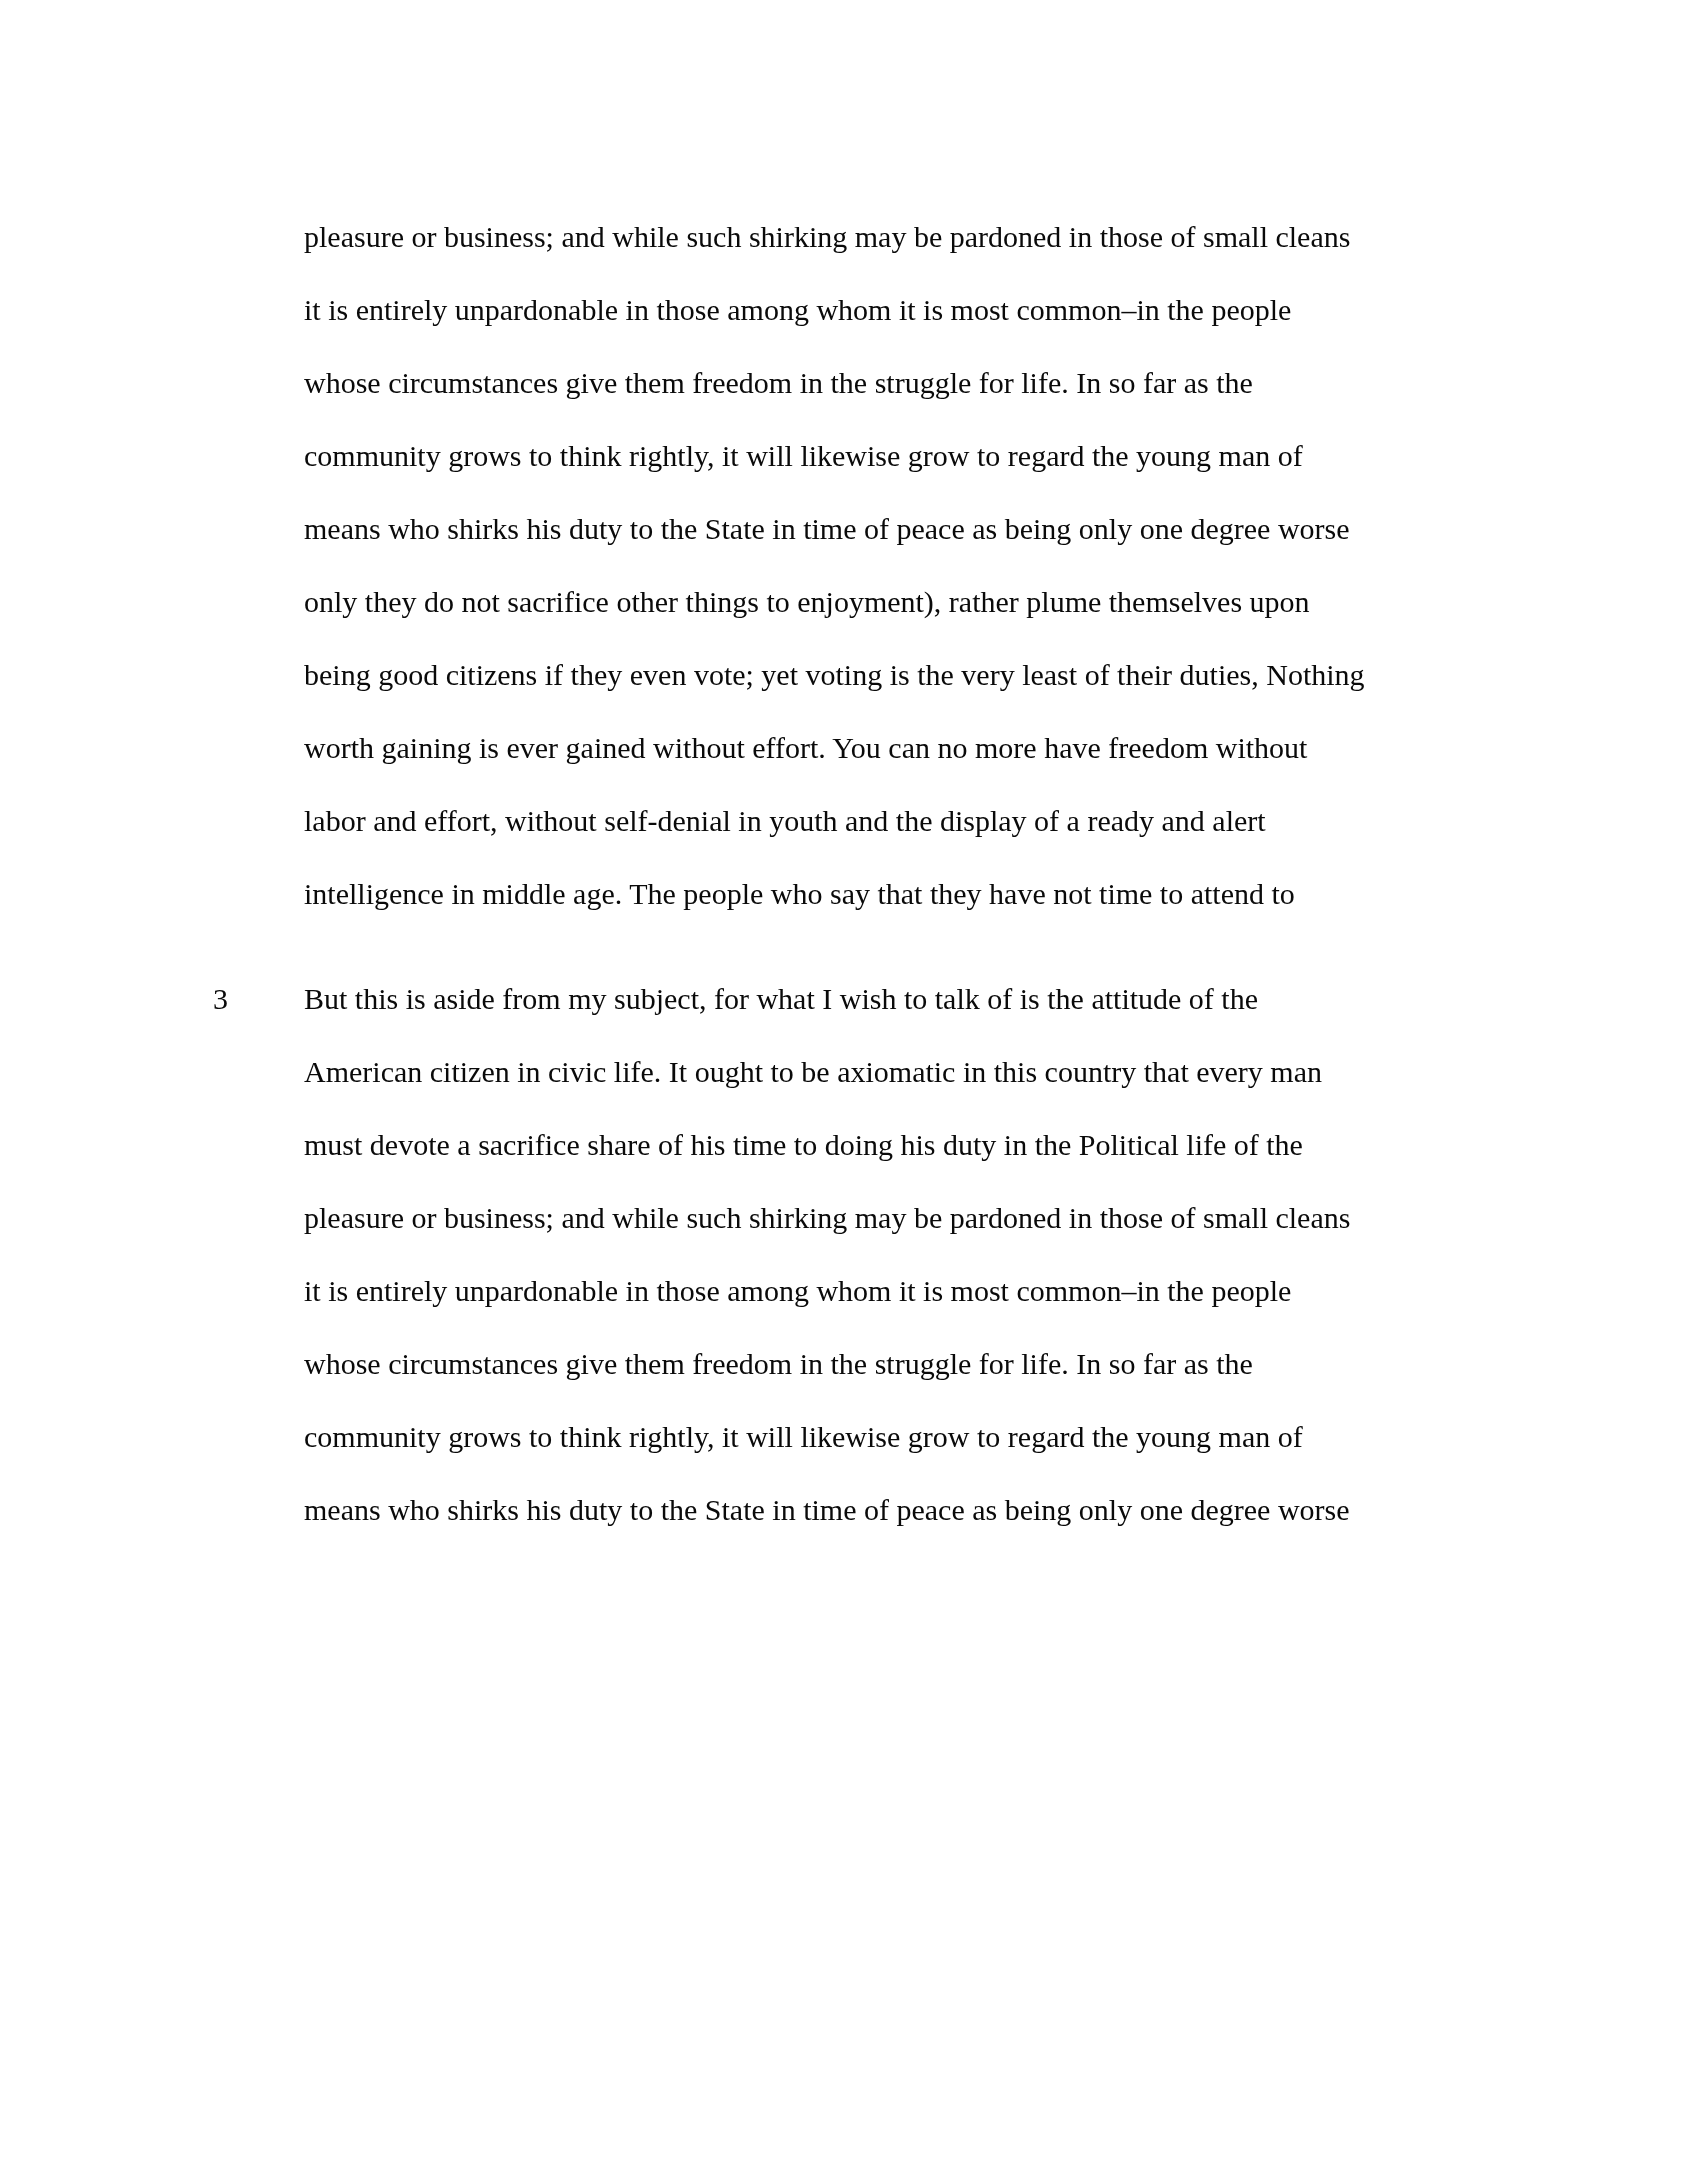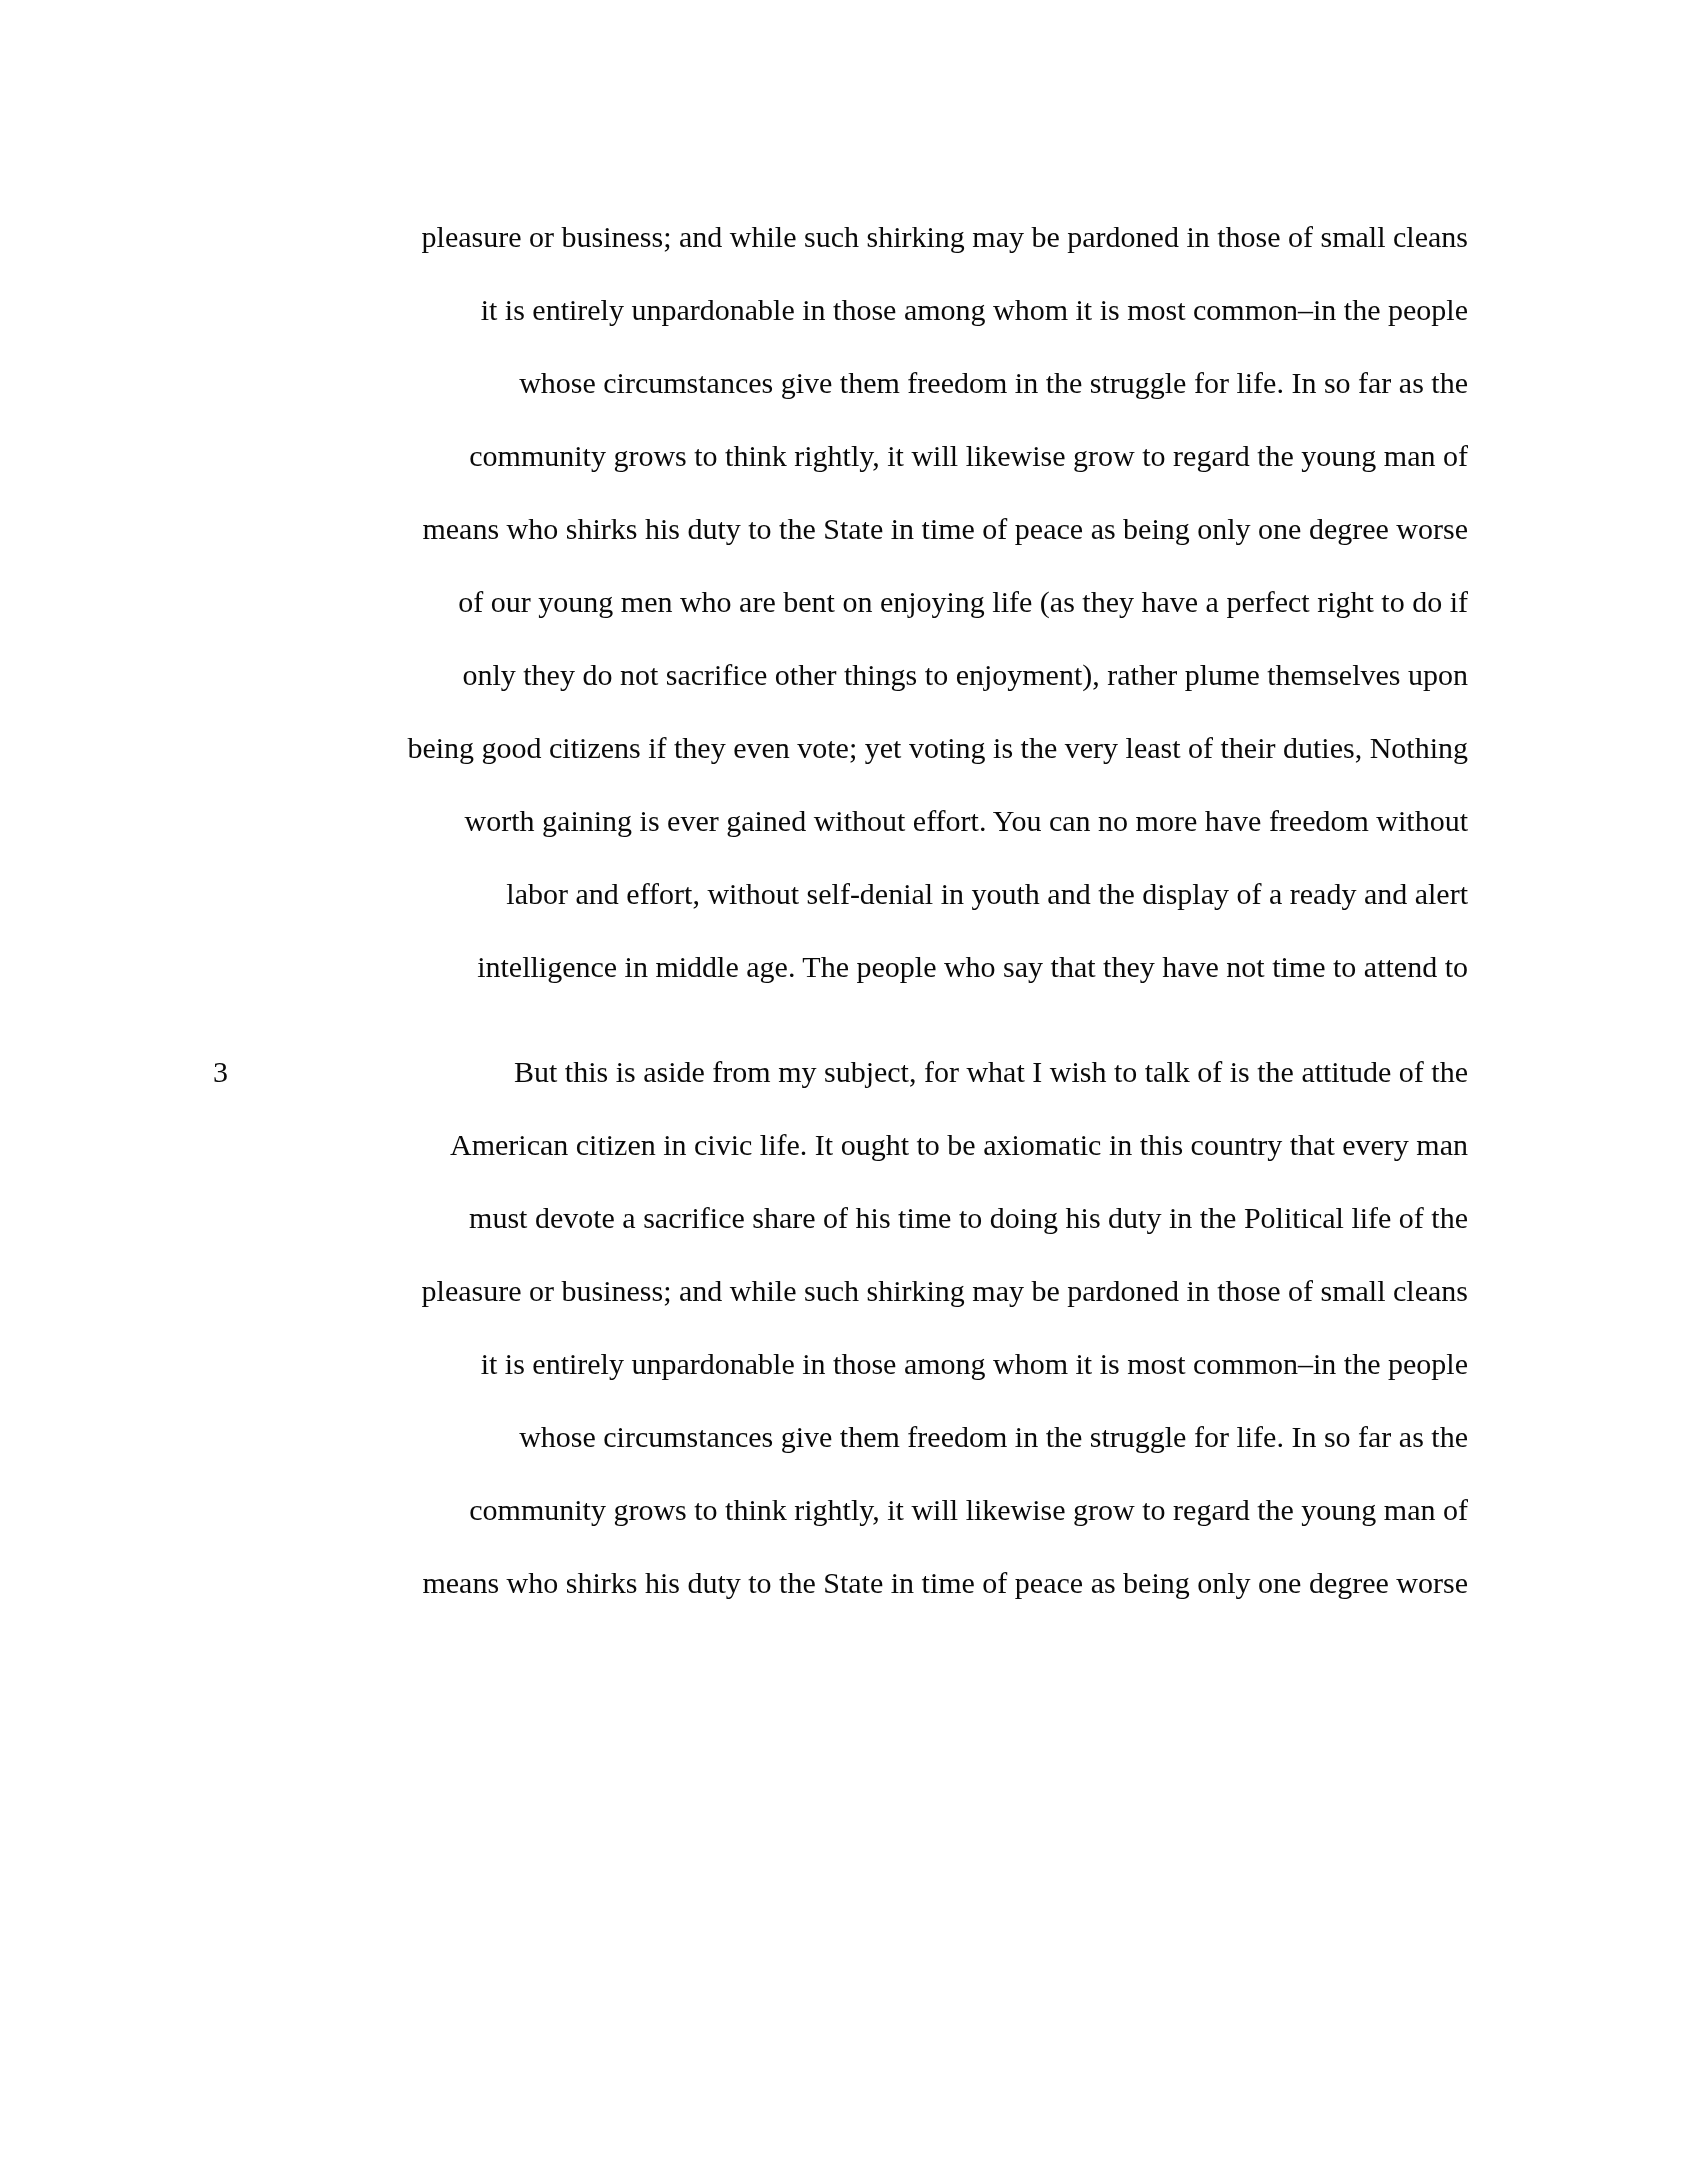--- a/index.html
+++ b/index.html
@@ -6,21 +6,20 @@
     margin: 0;
     padding: 0;
     background: #ffffff;
   }
   .page {
     position: relative;
     width: 1687px;
     height: 2183px;
     background: #ffffff;
     overflow: hidden;
-    text-align: right;
   }
   .text-block {
     position: absolute;
     left: 304px;
     top: 200px;
     width: 1164px;
   }
   .paragraph {
     position: relative;
   }
@@ -48,21 +47,20 @@
 <body>
 
 <div class="page">
   <div class="text-block" id="text-block">
       <section class="paragraph">
         <div class="line">pleasure or business; and while such shirking may be pardoned in those of small cleans</div>
         <div class="line">it is entirely unpardonable in those among whom it is most common–in the people</div>
         <div class="line">whose circumstances give them freedom in the struggle for life. In so far as the</div>
         <div class="line">community grows to think rightly, it will likewise grow to regard the young man of</div>
         <div class="line">means who shirks his duty to the State in time of peace as being only one degree worse</div>
-        <div class="line">of our young men who are bent on enjoying life (as they have a perfect right to do if</div>
         <div class="line">only they do not sacrifice other things to enjoyment), rather plume themselves upon</div>
         <div class="line">being good citizens if they even vote; yet voting is the very least of their duties, Nothing</div>
         <div class="line">worth gaining is ever gained without effort. You can no more have freedom without</div>
         <div class="line">labor and effort, without self-denial in youth and the display of a ready and alert</div>
         <div class="line">intelligence in middle age. The people who say that they have not time to attend to</div>
       </section>
       <section class="paragraph">
         <span class="para-number">3</span>
         <div class="line">But this is aside from my subject, for what I wish to talk of is the attitude of the</div>
         <div class="line">American citizen in civic life. It ought to be axiomatic in this country that every man</div>

